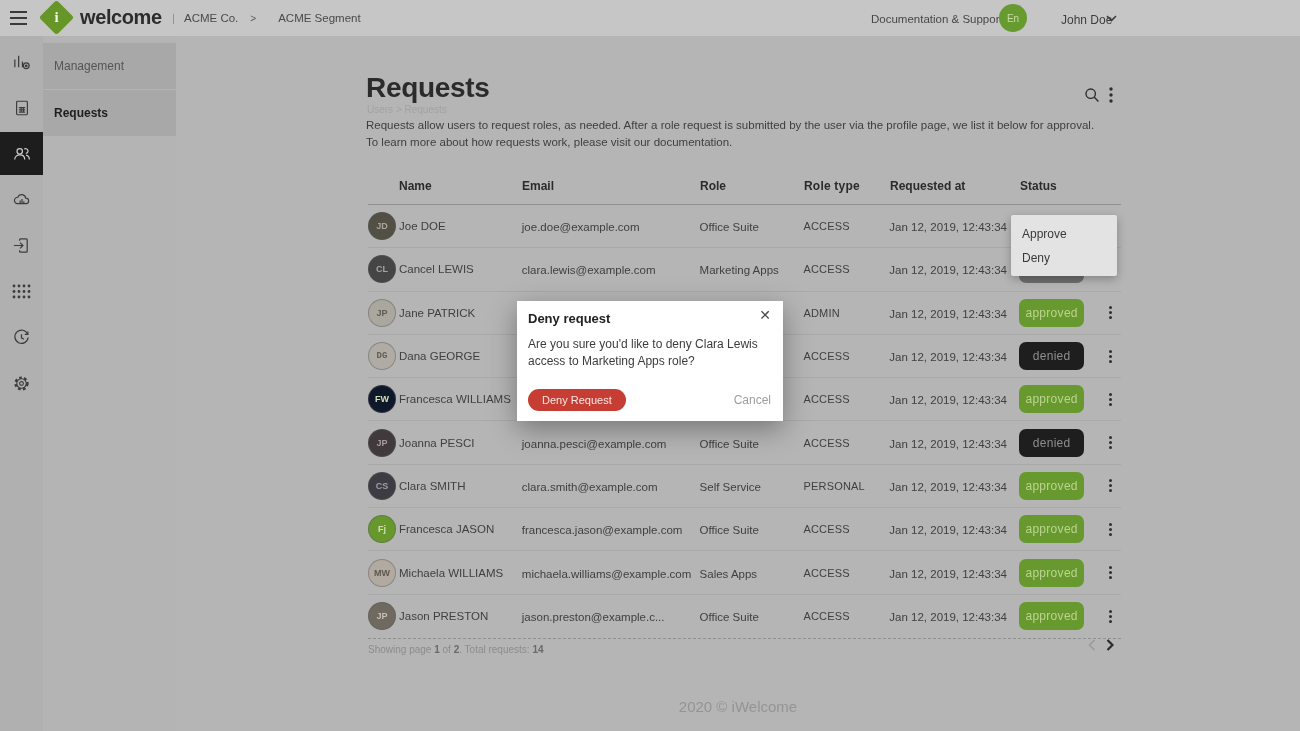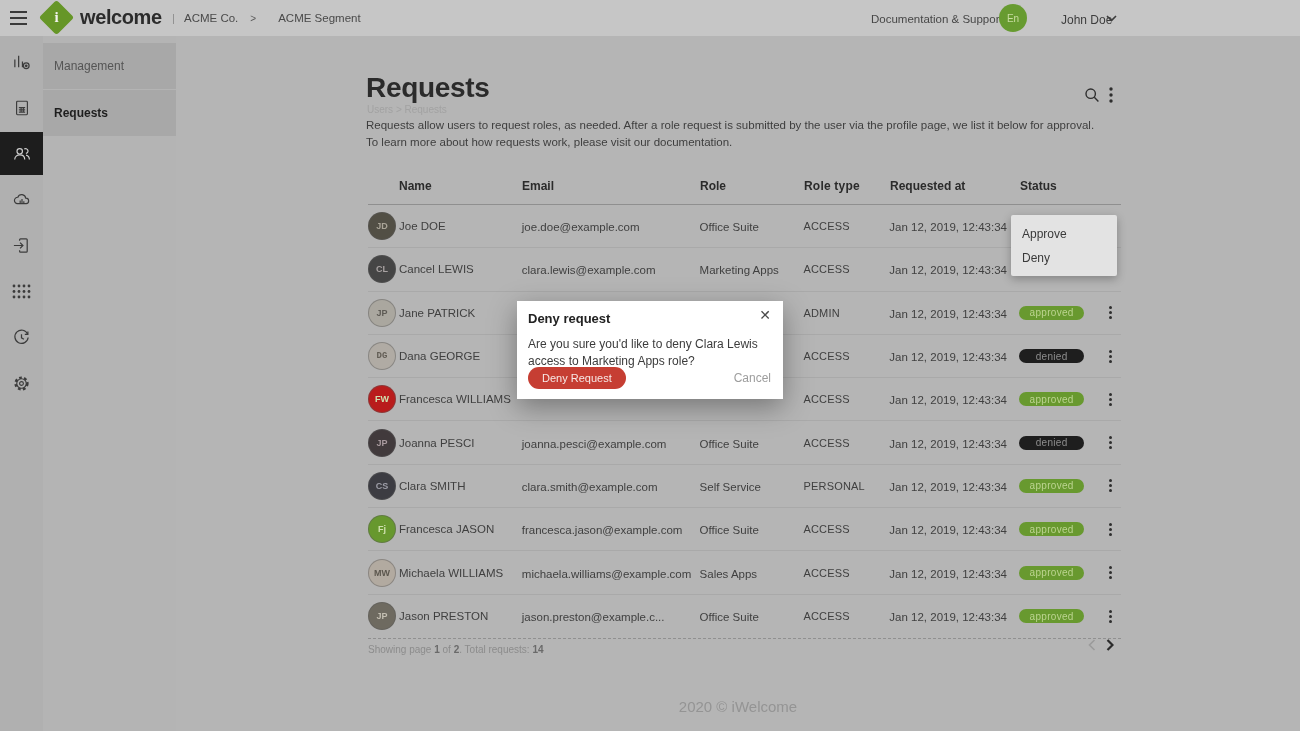--- a/index.html
+++ b/index.html
@@ -52,40 +52,40 @@
   .c-name { width:154px; display:flex; align-items:center; }
   .c-email { width:178px; }
   .c-role { width:104px; }
   .c-rtype { width:86px; font-size:11px; letter-spacing:0.2px; }
   .c-req { width:130px; }
   .c-status { width:84px; display:flex; align-items:center; }
   .c-kebab { flex:1; display:flex; justify-content:flex-end; padding-right:4px; }
   .thead .c-name span { margin-left:31px; }
   .cell-text { font-size:11.5px; color:#404040; }
   .avatar { width:28px; height:28px; border-radius:50%; margin-right:3px; flex:0 0 28px; display:flex; align-items:center; justify-content:center; font-size:9px; font-weight:bold; border:1px solid rgba(90,90,90,0.45); }
-  .badge { width:65px; height:14px; border-radius:7px; display:flex; align-items:center; justify-content:center; font-size:10px; letter-spacing:0.3px; }
+  .badge { width:65px; height:28px; border-radius:7px; display:flex; align-items:center; justify-content:center; font-size:12px; letter-spacing:0.3px; }
   .badge-approved { background:#68992f; color:#bcd490; }
   .badge-denied  { background:#1e1e1e; color:#8e8e8e; }
   .badge-pending { background:#6f6f6f; color:#c2c2c2; }
   .kebab { width:14px; height:16px; display:flex; flex-direction:column; align-items:center; justify-content:center; gap:2px; cursor:pointer; }
   .kebab i { width:3px; height:3px; border-radius:50%; background:#2e2e2e; }
 
   
   .tfoot { position:absolute; left:368px; top:638px; width:753px; border-top:1px dashed #909090; padding-top:5px; font-size:10px; color:#8c8c8c; }
   .tfoot b { color:#6a6a6a; }
   .pager { position:absolute; left:1088px; top:639px; display:flex; gap:10px; align-items:center; }
   .pg { cursor:pointer; }
   .copyright { position:absolute; left:176px; top:698px; width:1124px; text-align:center; font-size:15px; color:#949494; }
 
   
   .row-menu { position:absolute; left:1011px; top:215px; width:106px; background:#e3e3e3; border-radius:2px; box-shadow:0 3px 10px rgba(0,0,0,0.28); padding:7px 0 6px 0; z-index:8; }
   .row-menu .mi { padding:5px 11px; font-size:12px; color:#3a3a3a; cursor:pointer; }
 
   
-  .modal { position:absolute; left:517px; top:301px; width:266px; height:98px; background:#ffffff; box-shadow:0 8px 26px rgba(0,0,0,0.35); z-index:10; }
+  .modal { position:absolute; left:517px; top:301px; width:266px; height:120px; background:#ffffff; box-shadow:0 8px 26px rgba(0,0,0,0.35); z-index:10; }
   .modal-title { position:absolute; left:11px; top:10px; font-size:13px; font-weight:bold; color:#222222; }
   .modal-close { position:absolute; right:12px; top:6px; font-size:14px; color:#4a4a4a; cursor:pointer; font-weight:300; }
   .modal-body { position:absolute; left:11px; top:35px; width:240px; font-size:12px; line-height:1.45; color:#3c3c3c; }
   .modal-confirm { position:absolute; left:11px; bottom:10px; height:22px; padding:0 14px; background:#c63e33; border:none; border-radius:11px; color:#f7e8e6; font-size:11px; font-family:"Liberation Sans", sans-serif; display:flex; align-items:center; cursor:pointer; }
   .modal-cancel { position:absolute; right:12px; bottom:14px; font-size:12px; color:#9d9d9d; cursor:pointer; }
 </style>
 </head>
 <body>
 
 <div class="topbar">
@@ -305,21 +305,21 @@
     <div class="c-kebab">
       <div class="kebab">
             <i></i>
             <i></i>
             <i></i>
           </div>
     </div>
   </div>
       <div class="tr">
     <div class="c-name">
-      <div class="avatar" style="background: #b91c1c; color: rgb(207, 224, 174);">
+      <div class="avatar" style="background: #0f172a; color: rgb(207, 224, 174);">
             <span>FW</span>
           </div>
       <span class="cell-text">Francesca WILLIAMS</span>
     </div>
     <div class="c-email"><span class="cell-text"></span></div>
     <div class="c-role"><span class="cell-text"></span></div>
     <div class="c-rtype"><span class="cell-text" style="font-size:11px;">ACCESS</span></div>
     <div class="c-req"><span class="cell-text">Jan 12, 2019, 12:43:34</span></div>
     <div class="c-status">
           <div class="badge badge-approved">approved</div>

